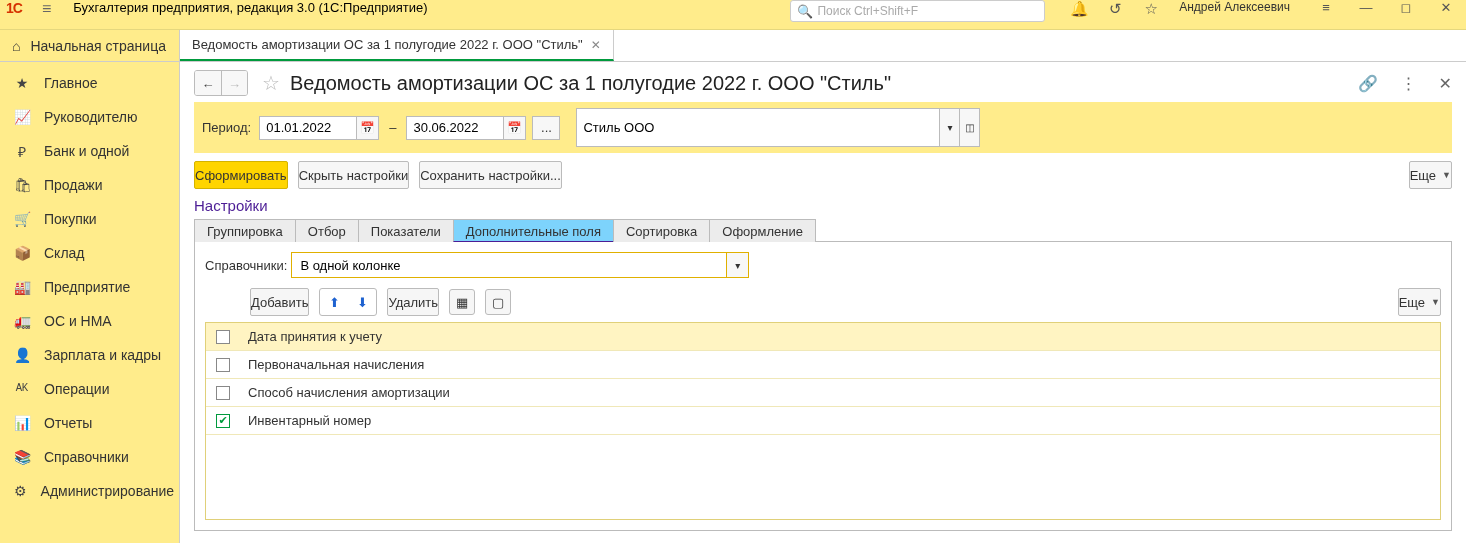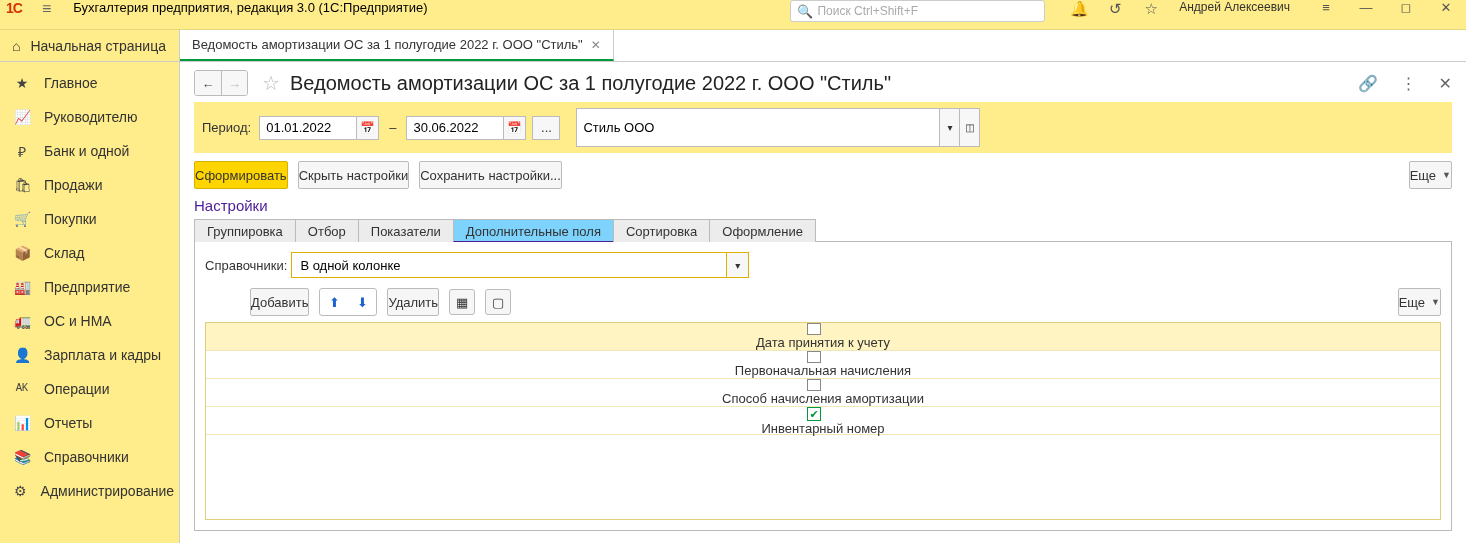--- a/index.html
+++ b/index.html
@@ -80,21 +80,21 @@
   .placement-btn { width:22px; border-left:1px solid #e0b000; background:#f7f7f7; display:flex; align-items:center; justify-content:center; cursor:pointer; font-size:10px; }
 
   .tool-row { display:flex; align-items:center; gap:10px; margin-bottom:6px;margin-left:45px; }
   .icon-btn { height:26px; width:26px; border:1px solid #bbb; background:#f6f6f6; border-radius:3px; display:flex; align-items:center; justify-content:center; cursor:pointer; font-size:13px; }
   .icon-pair { display:flex; gap:4px; border:1px solid #bbb; border-radius:3px; padding:2px; }
   .icon-pair .arrow { width:24px; height:22px; display:flex; align-items:center; justify-content:center; cursor:pointer; }
   .up-a { color:#1e62d0; }
   .down-a { color:#1e62d0; }
 
   .fields-table { flex:1; border:1px solid #e0d079; overflow:auto; }
-  .field-row { display:flex; align-items:center; height:28px; padding:0 10px; border-bottom:1px solid #f0e8b8; font-size:13px;flex-direction:column; }
+  .field-row { display:flex; align-items:center; height:28px; padding:0 10px; border-bottom:1px solid #f0e8b8; font-size:13px; }
   .field-row.header { background:#fff4c2; }
   .chk { width:14px; height:14px; border:1px solid #888; margin-right:18px; display:inline-flex; align-items:center; justify-content:center; font-size:11px; cursor:pointer; background:#fff; }
   .chk.checked { color:#009a3d; border-color:#009a3d; }
   .chk.checked::after { content:"✔"; }
   .tool-row-spacer { flex:1; }
 </style>
 </head>
 <body>
 
 <div class="topbar">

